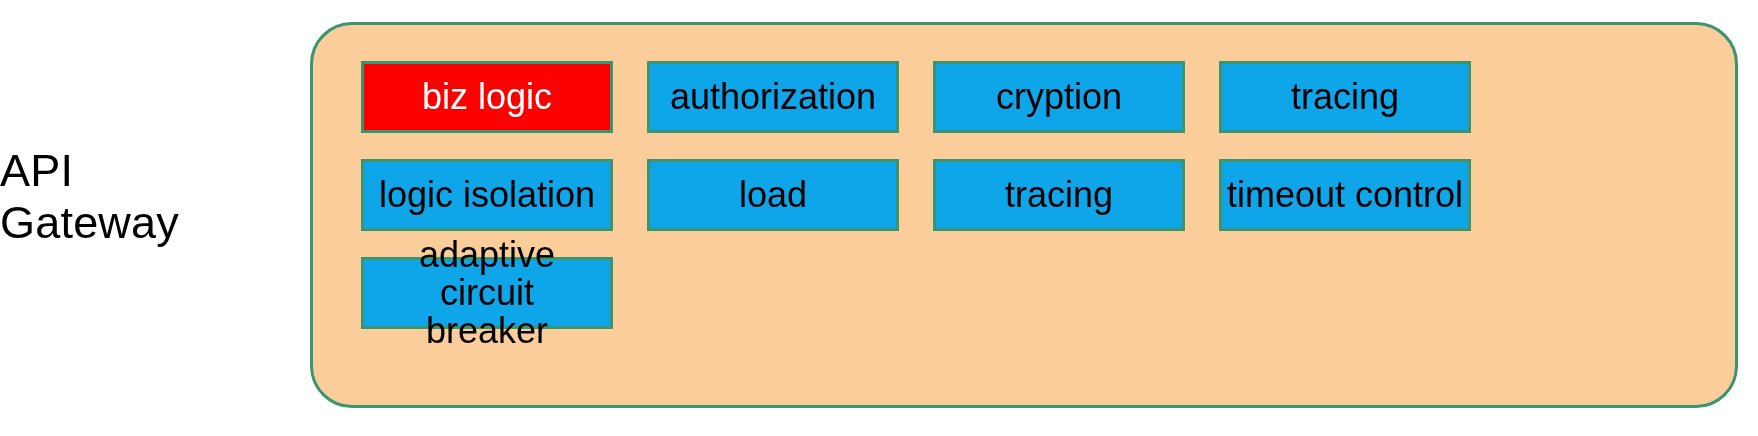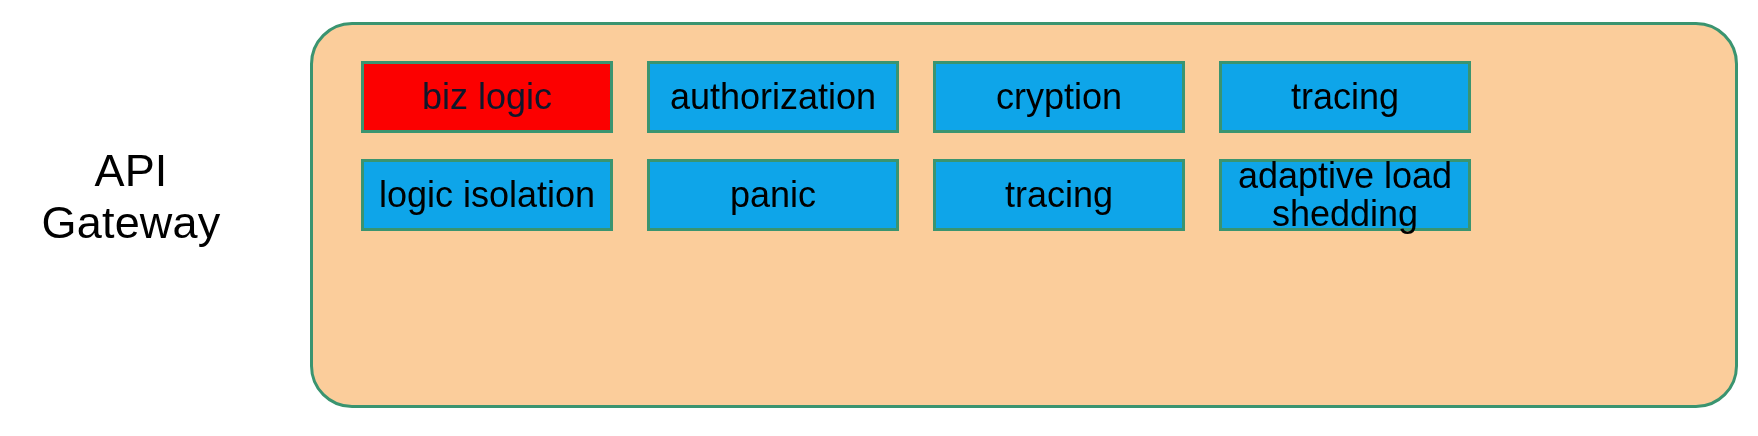--- a/index.html
+++ b/index.html
@@ -18,21 +18,21 @@
     width: 1758px;
     height: 436px;
     background: #ffffff;
   }
   
   #gateway-label {
     position: absolute;
     left: 0px;
     top: 145px;
     width: 262px;
-    text-align: center;
+    text-align: left;
     font-size: 45px;
     line-height: 52px;
     color: #000000;
     letter-spacing: 0.2px;
     white-space: pre-line;
   }
   
   #gateway-container {
     position: absolute;
     left: 310px;
@@ -66,42 +66,43 @@
     align-items: center;
     justify-content: center;
     text-align: center;
     font-size: 36px;
     line-height: 38px;
     white-space: pre-line;
     padding: 0 4px;
   }
   .feature-box.highlight {
     background: #fc0000;
-    color: #0f172a;
+    color: #ffffff;
   }
 </style>
 </head>
 <body>
 
 <div id="canvas">
 
   <div id="gateway-label">API
 Gateway</div>
 
   <div id="gateway-container">
 
     <div id="feature-grid">
 
       <div class="feature-box highlight">biz logic</div>
       <div class="feature-box">authorization</div>
       <div class="feature-box">cryption</div>
       <div class="feature-box">tracing</div>
 
       <div class="feature-box">logic isolation</div>
-      <div class="feature-box">panic</div>
+      <div class="feature-box">load</div>
 
       <div class="feature-box">tracing</div>
-      <div class="feature-box">adaptive load
-shedding</div>
+      <div class="feature-box">timeout control</div>
+      <div class="feature-box">adaptive circuit
+breaker</div>
 
     </div>
   </div>
 </div>
 
 </body></html>

